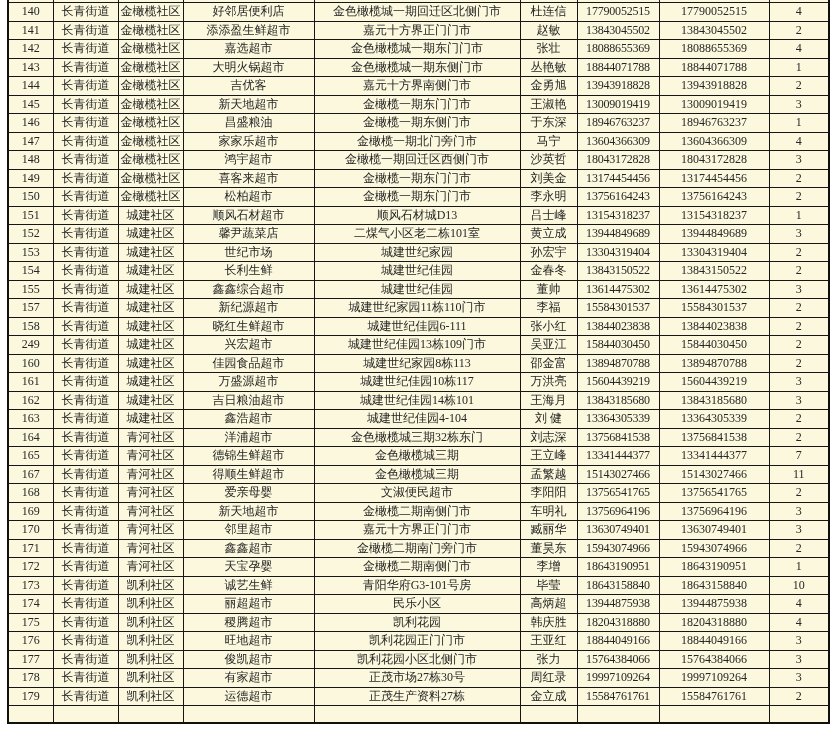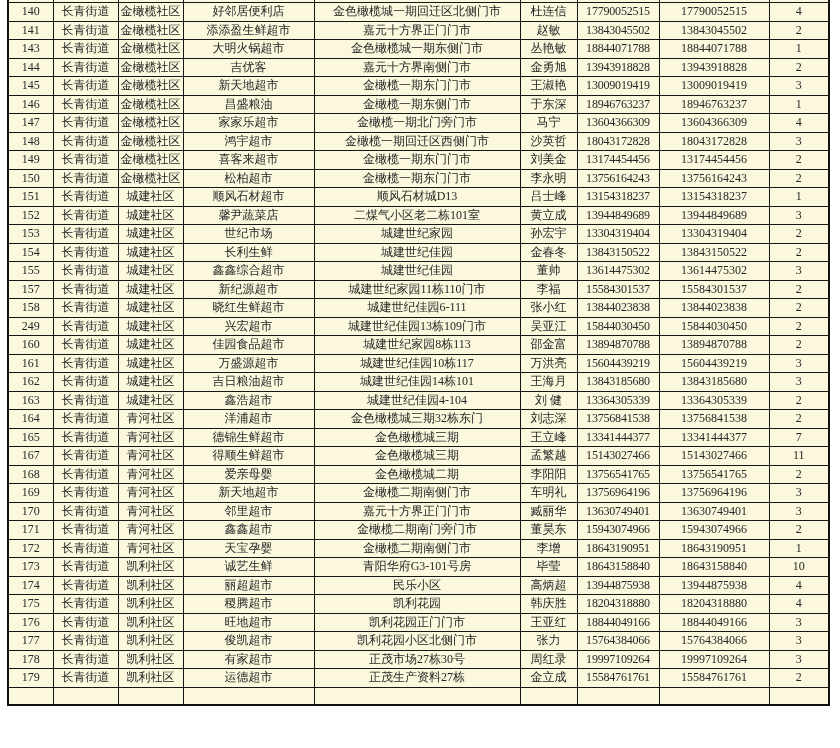--- a/index.html
+++ b/index.html
@@ -81,20 +81,31 @@
           <td data-name="street-cell">长青街道</td>
           <td data-name="community-cell">金橄榄社区</td>
           <td data-name="store-name-cell">添添盈生鲜超市</td>
           <td data-name="address-cell">嘉元十方界正门门市</td>
           <td data-name="contact-name-cell">赵敏</td>
           <td data-name="phone-cell" class="phone1">13843045502</td>
           <td data-name="phone-repeat-cell">13843045502</td>
           <td data-name="count-cell">2</td>
         </tr>
         <tr data-name="table-row">
+          <td data-name="row-number-cell">142</td>
+          <td data-name="street-cell">长青街道</td>
+          <td data-name="community-cell">金橄榄社区</td>
+          <td data-name="store-name-cell">嘉选超市</td>
+          <td data-name="address-cell">金色橄榄城一期东门门市</td>
+          <td data-name="contact-name-cell">张壮</td>
+          <td data-name="phone-cell" class="phone1">18088655369</td>
+          <td data-name="phone-repeat-cell">18088655369</td>
+          <td data-name="count-cell">4</td>
+        </tr>
+        <tr data-name="table-row">
           <td data-name="row-number-cell">143</td>
           <td data-name="street-cell">长青街道</td>
           <td data-name="community-cell">金橄榄社区</td>
           <td data-name="store-name-cell">大明火锅超市</td>
           <td data-name="address-cell">金色橄榄城一期东侧门市</td>
           <td data-name="contact-name-cell">丛艳敏</td>
           <td data-name="phone-cell" class="phone1">18844071788</td>
           <td data-name="phone-repeat-cell">18844071788</td>
           <td data-name="count-cell">1</td>
         </tr>
@@ -338,21 +349,21 @@
           <td data-name="contact-name-cell">孟繁越</td>
           <td data-name="phone-cell" class="phone1">15143027466</td>
           <td data-name="phone-repeat-cell">15143027466</td>
           <td data-name="count-cell">11</td>
         </tr>
         <tr data-name="table-row">
           <td data-name="row-number-cell">168</td>
           <td data-name="street-cell">长青街道</td>
           <td data-name="community-cell">青河社区</td>
           <td data-name="store-name-cell">爱亲母婴</td>
-          <td data-name="address-cell">金色橄榄城二期</td>
+          <td data-name="address-cell">文淑便民超市</td>
           <td data-name="contact-name-cell">李阳阳</td>
           <td data-name="phone-cell" class="phone1">13756541765</td>
           <td data-name="phone-repeat-cell">13756541765</td>
           <td data-name="count-cell">2</td>
         </tr>
         <tr data-name="table-row">
           <td data-name="row-number-cell">169</td>
           <td data-name="street-cell">长青街道</td>
           <td data-name="community-cell">青河社区</td>
           <td data-name="store-name-cell">新天地超市</td>

